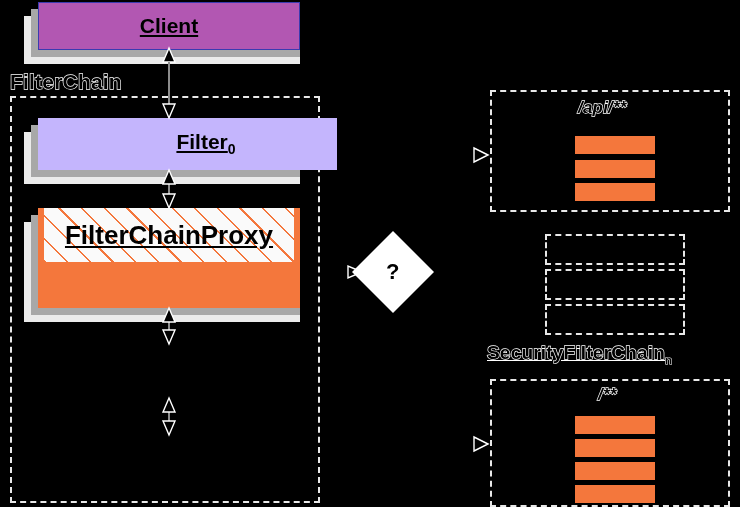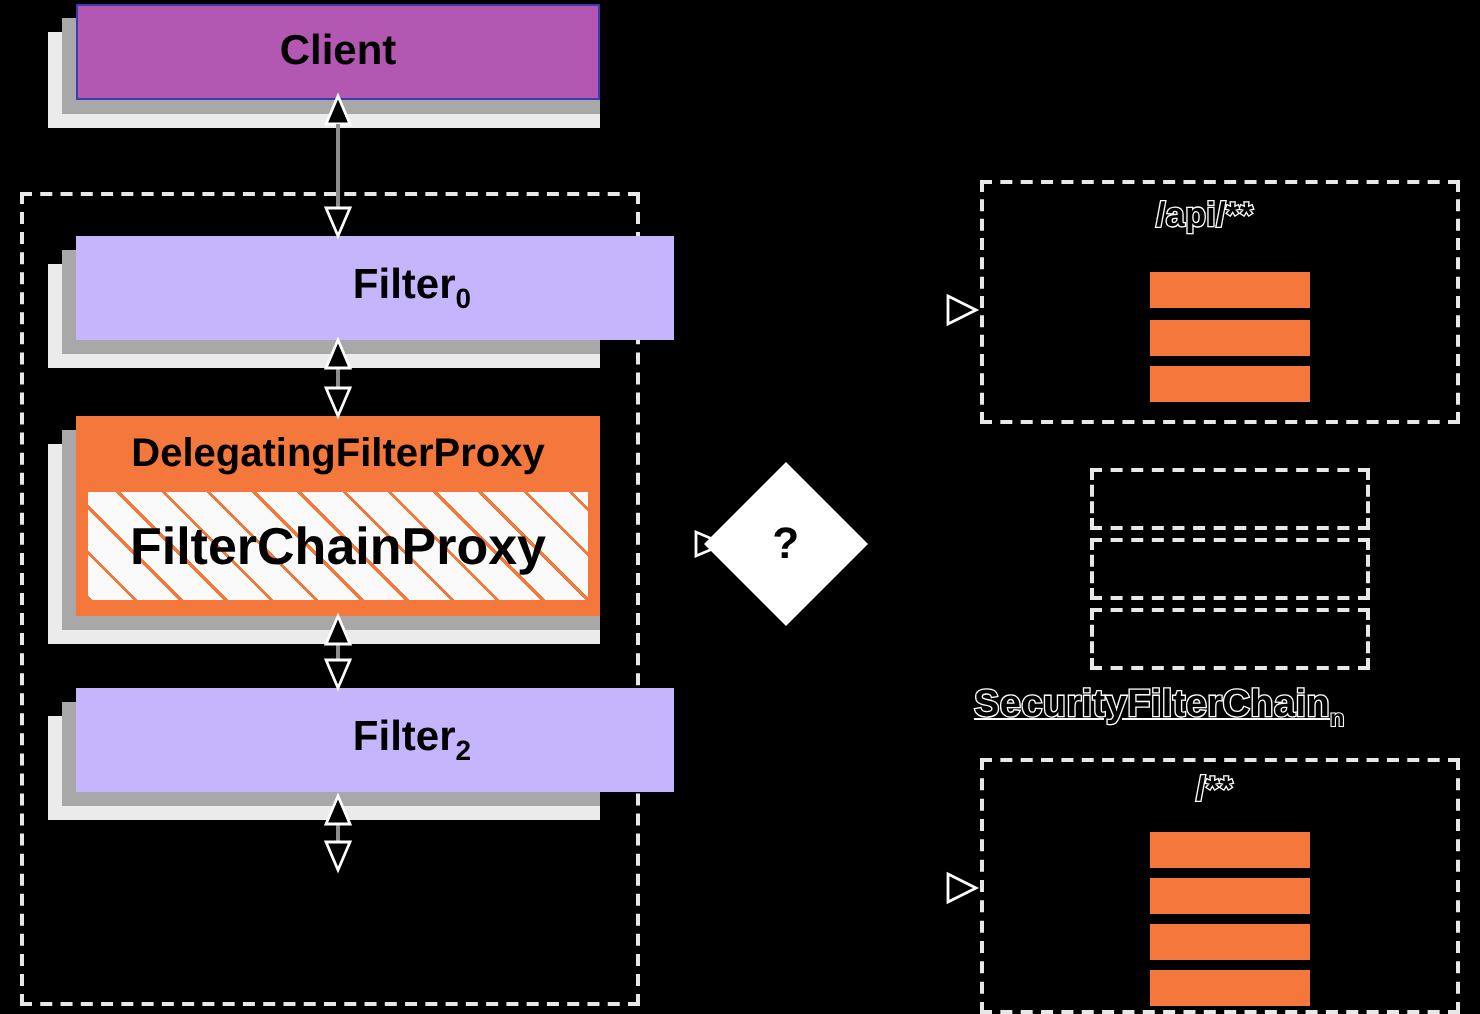--- a/index.html
+++ b/index.html
@@ -16,28 +16,28 @@
     white-space:nowrap;
     -webkit-text-stroke:1.3px #ffffff;
     paint-order:stroke fill;
     letter-spacing:.2px;
   }
   .outline-label .sub{
     font-size:.62em;
     vertical-align:sub;
     -webkit-text-stroke:1.1px #ffffff;
   }
-  .outline-label.italic{}
+  .outline-label.italic{font-style:italic;}
 
   
   .stackbox{position:absolute;}
   .stackbox .sh2{position:absolute;left:-14px;top:14px;right:-0px;bottom:-14px;background:#ebebeb;}
   .stackbox .sh1{position:absolute;left:-7px;top:7px;right:0px;bottom:-7px;background:#a8a8a8;}
   .stackbox .face{position:absolute;left:0;top:0;width:100%;height:100%;
-     display:flex;align-items:center;justify-content:center;}
+     display:flex;align-items:center;justify-content:center;text-decoration:underline;}
   .stackbox .face .cap{font-weight:bold;color:#000;}
 
   .face.orange{background:#c4b5fd;padding-left:37px;}
   .face.purple{background:#b257b2;border:1.5px solid #3b3bb0;box-sizing:border-box;}
 
   
   .face.proxy{flex-direction:column;align-items:stretch;justify-content:flex-start;
      background:#f4773c;padding:0;}
   .proxy .titlerow{height:38px;display:flex;align-items:center;justify-content:center;}
   .proxy .inner{
@@ -76,53 +76,44 @@
   <div class="stackbox" style="left:38px;top:2px;width:262px;height:48px;">
     <div class="sh2"></div>
     <div class="sh1"></div>
     <div class="face purple">
       <span class="cap" style="font-size:21px;">Client</span>
     </div>
   </div>
 
   <div class="dashed" style="left:10px;top:96px;width:310px;height:407px;"></div>
 
+  <div class="outline-label" style="left:10px;top:70px;font-size:21px;">
+    <span>FilterChain</span>
+  </div>
 
   <div class="stackbox" style="left:38px;top:118px;width:262px;height:52px;">
     <div class="sh2"></div>
     <div class="sh1"></div>
     <div class="face orange">
       <span class="cap" style="font-size:21px;">
         <span>Filter</span><sub style="font-size:14px;">0</sub>
       </span>
     </div>
   </div>
 
   <div class="stackbox" style="left:38px;top:208px;width:262px;height:100px;">
     <div class="sh2"></div>
     <div class="sh1"></div>
     <div class="face proxy">
-      <div class="titlerow">
-        <span class="cap" style="font-size:20px;">DelegatingFilterProxy</span>
-      </div>
       <div class="inner">
         <span class="cap" style="font-size:26px;">FilterChainProxy</span>
       </div>
     </div>
   </div>
 
-  <div class="stackbox" style="left:38px;top:344px;width:262px;height:52px;">
-    <div class="sh2"></div>
-    <div class="sh1"></div>
-    <div class="face orange">
-      <span class="cap" style="font-size:21px;">
-        <span>Filter</span><sub style="font-size:14px;">2</sub>
-      </span>
-    </div>
-  </div>
 
 
   <svg width="740" height="507">
     <defs>
       <marker id="solidUp" markerWidth="12" markerHeight="12" refX="6" refY="10" orient="auto" markerUnits="userSpaceOnUse">
         <path d="M6,0 L11,11 L1,11 Z" fill="#000" stroke="#fff" stroke-width="1.2"></path>
       </marker>
       <marker id="hollowDown" markerWidth="12" markerHeight="12" refX="6" refY="10" orient="auto" markerUnits="userSpaceOnUse">
         <path d="M6,0 L11,11 L1,11 Z" fill="#000" stroke="#fff" stroke-width="1.4"></path>
       </marker>

